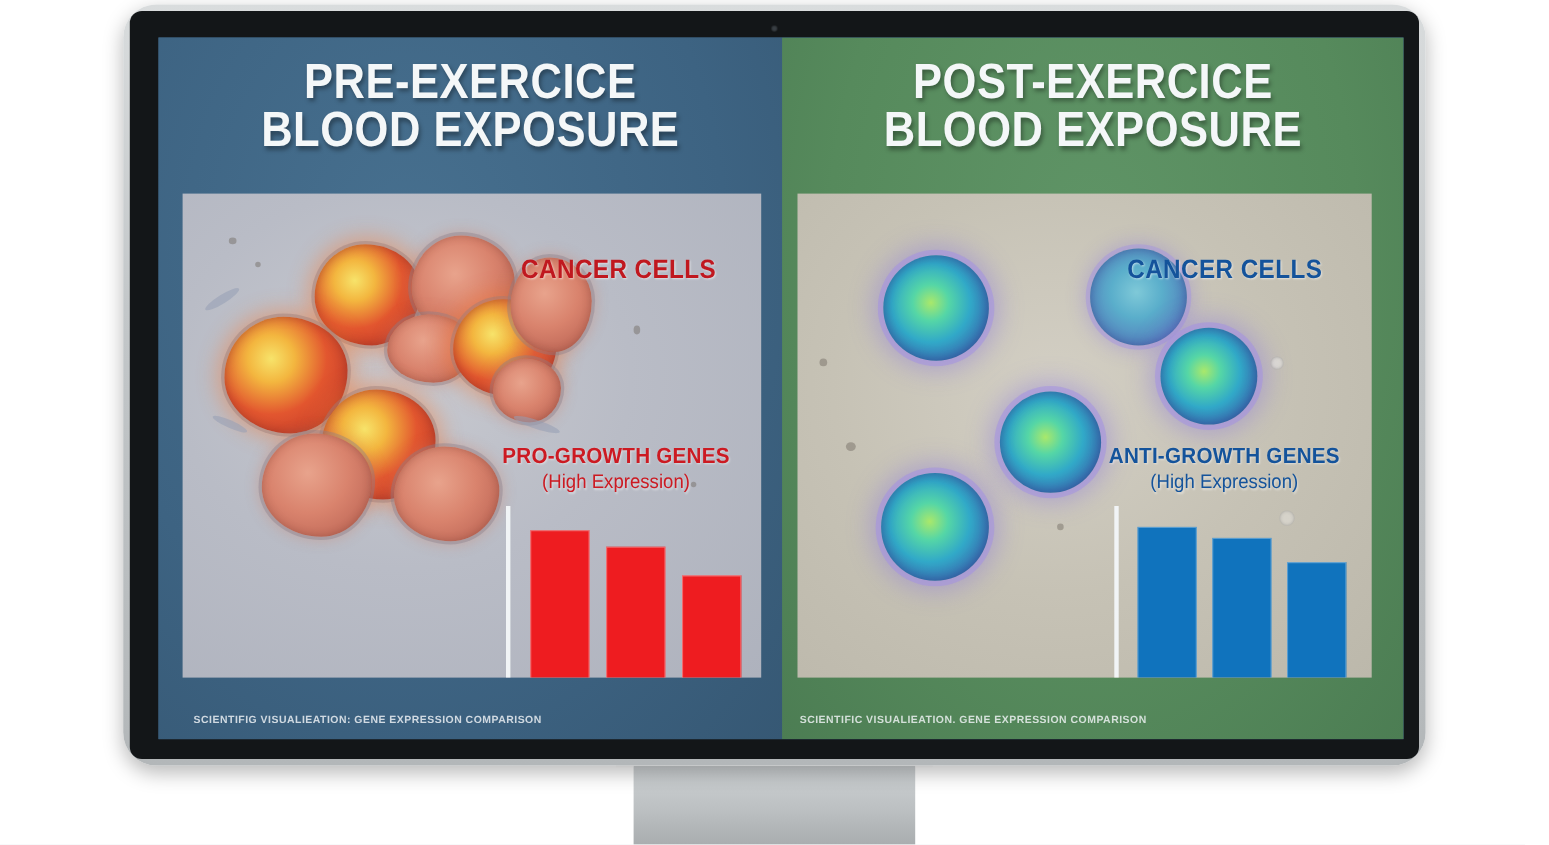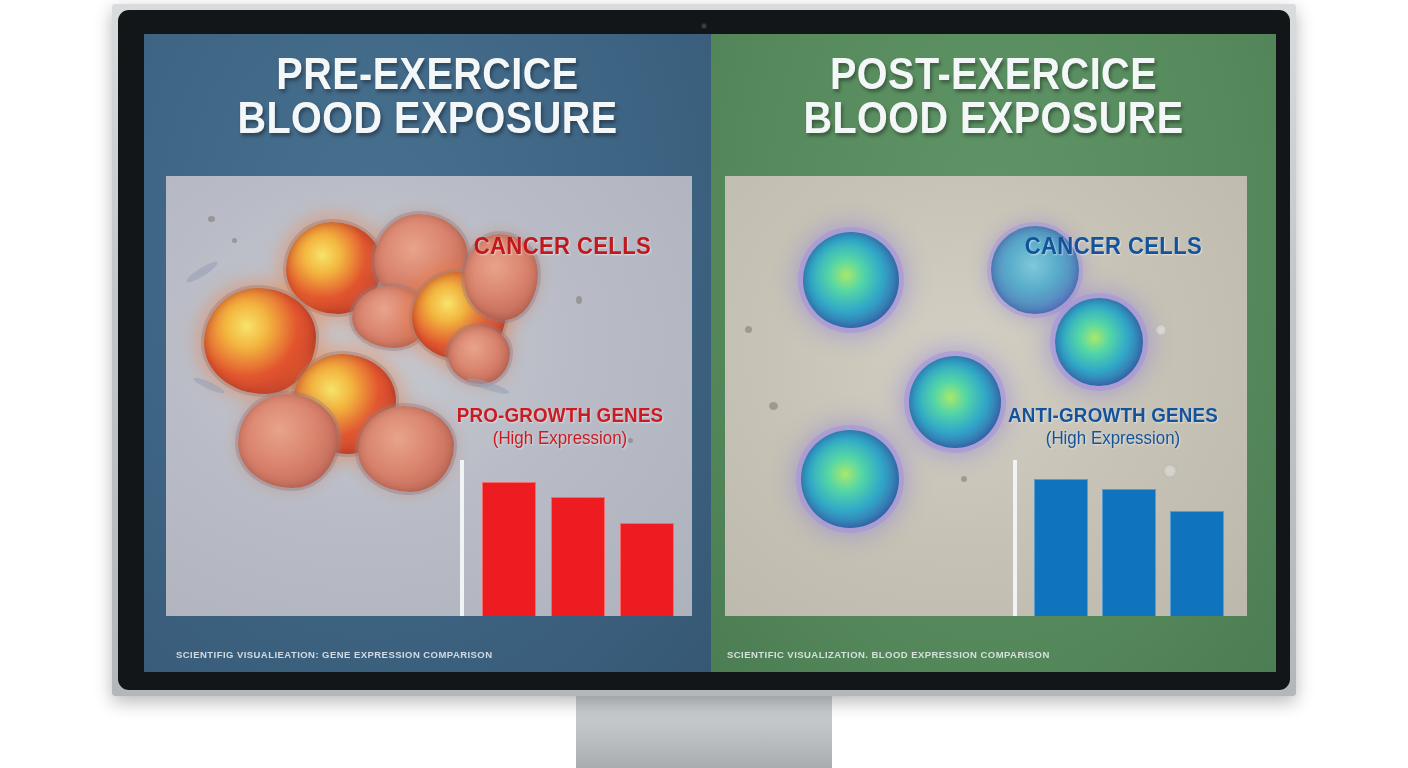--- a/index.html
+++ b/index.html
@@ -1,21 +1,21 @@
 <!DOCTYPE html>
 <html><head>
 <meta charset="utf-8">
 <style>
   html,body{margin:0;padding:0;background:#ffffff;}
   body{width:1408px;height:768px;position:relative;overflow:hidden;
        font-family:"Liberation Sans", sans-serif;}
 
   
   #monitor{position:absolute;left:112px;top:4px;width:1184px;height:692px;
-           border-radius:3px;
+           border-radius:30px;
            background:linear-gradient(180deg,#d9dcdd 0%,#c3c7c9 40%,#b3b7b9 100%);
            box-shadow:0 6px 18px rgba(0,0,0,.28);}
   #bezel{position:absolute;left:6px;top:6px;right:6px;bottom:6px;
          border-radius:11px;background:#131618;}
   #webcam{position:absolute;left:50%;top:13px;width:6px;height:6px;margin-left:-3px;
           border-radius:50%;background:#3b4146;box-shadow:inset 0 0 2px #000;}
   #screen{position:absolute;left:26px;top:24px;width:1132px;height:638px;
           overflow:hidden;background:#3d6382;display:flex;}
 
   
@@ -211,18 +211,18 @@
                   <div class="bar blue" style="height: 83%;"></div>
                 </div>
                 <div class="barwrap">
                   <div class="bar blue" style="height: 70%;"></div>
                 </div>
               </div>
 
           </div>
         </div>
 
-        <div class="caption">SCIENTIFIC VISUALIZATION. BLOOD EXPRESSION COMPARISON</div>
+        <div class="caption">SCIENTIFIC VISUALIEATION. GENE EXPRESSION COMPARISON</div>
       </div>
 
     </div>
   </div>
 </div>
 
 </body></html>

